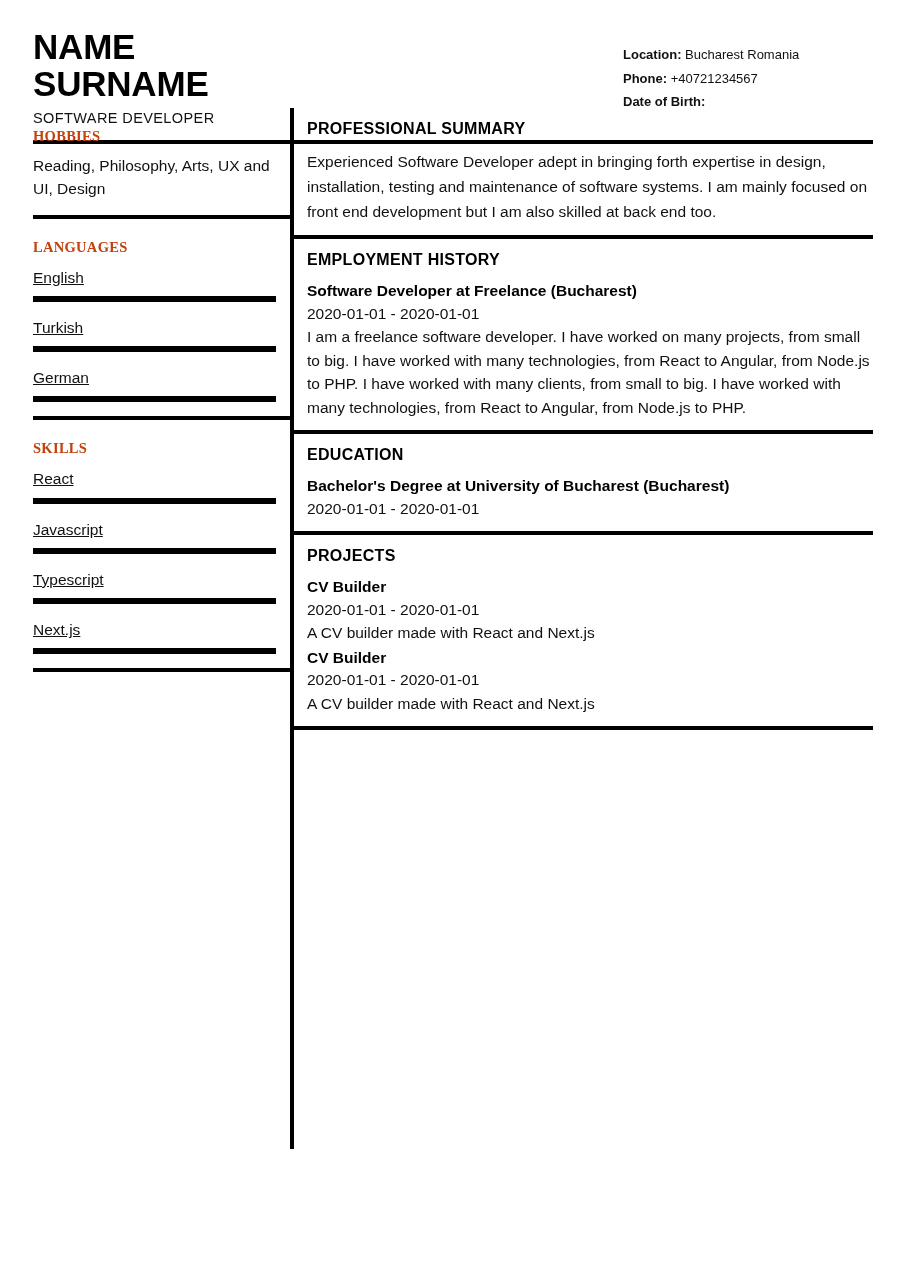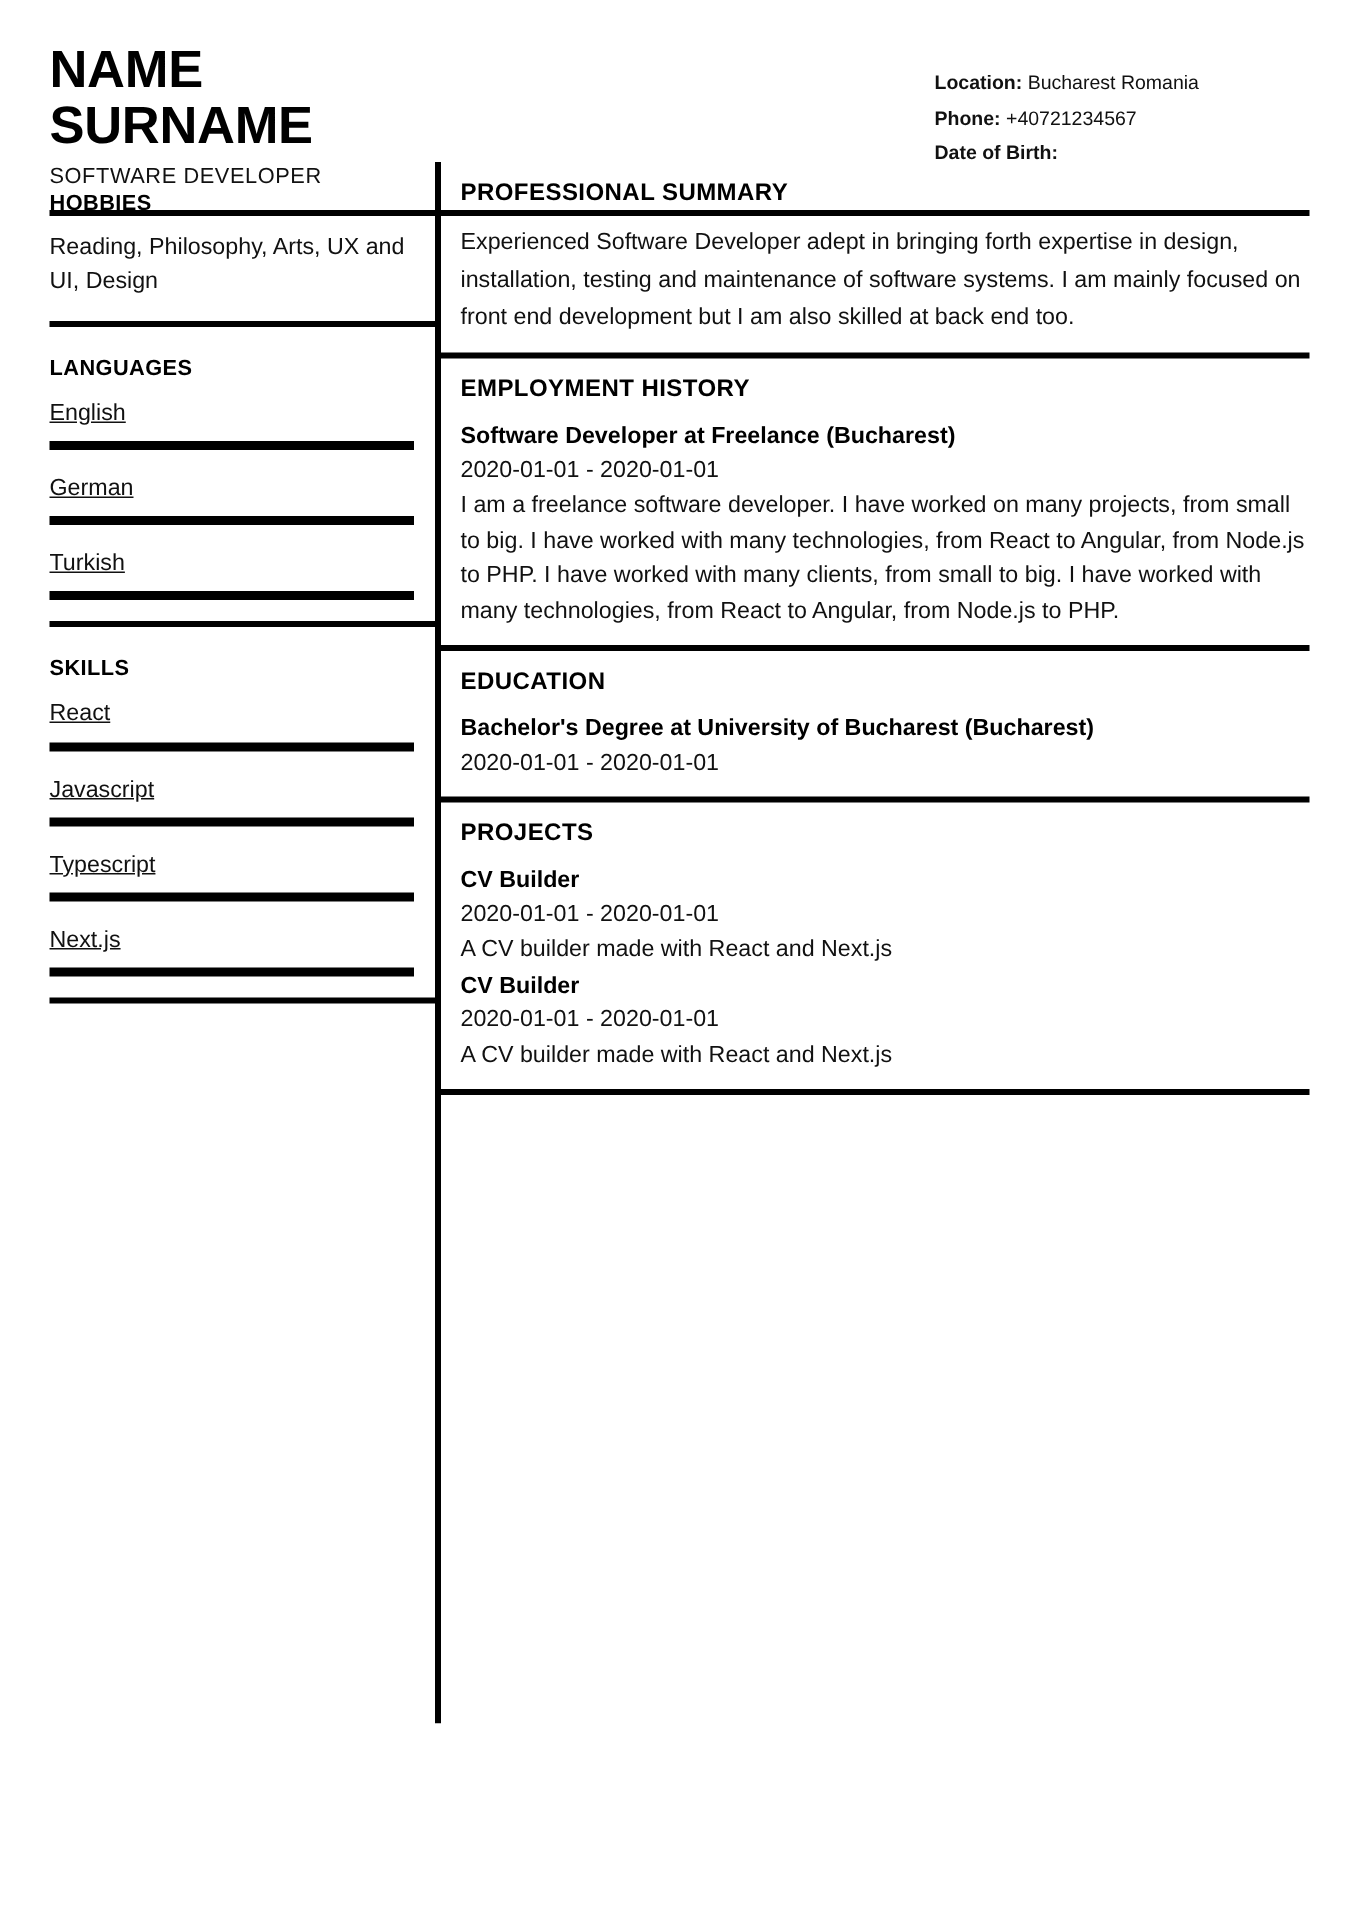--- a/index.html
+++ b/index.html
@@ -100,22 +100,23 @@
     box-sizing: border-box;
   }
 
   
   .side-section { padding-top: 8px; }
   .side-heading {
     font-size: 14.5px;
     font-weight: 700;
     letter-spacing: 0.3px;
     text-transform: uppercase;
-    color: #000000;
+    color: #c2410c;
     margin: 0 0 10px 0;
+    font-family: Liberation Serif, serif;
   }
   .side-text {
     font-size: 15.5px;
     line-height: 1.47;
     color: #111;
     margin: 0;
   }
   .side-rule {
     height: 4px;
     background: #000;
@@ -233,28 +234,28 @@
         <div class="side-heading">LANGUAGES</div>
 
         <div class="rated-item">
           <p class="rated-label">English</p>
           <div class="rated-track">
             <div class="rated-fill" style="width:100%"></div>
           </div>
         </div>
 
         <div class="rated-item">
+          <p class="rated-label">Turkish</p>
+          <div class="rated-track">
+            <div class="rated-fill" style="width:100%"></div>
+          </div>
+        </div>
+
+        <div class="rated-item">
           <p class="rated-label">German</p>
-          <div class="rated-track">
-            <div class="rated-fill" style="width:100%"></div>
-          </div>
-        </div>
-
-        <div class="rated-item">
-          <p class="rated-label">Turkish</p>
           <div class="rated-track">
             <div class="rated-fill" style="width:100%"></div>
           </div>
         </div>
       </div>
       <div class="side-rule"></div>
 
       <div class="side-section">
         <div class="side-heading">SKILLS</div>
 

